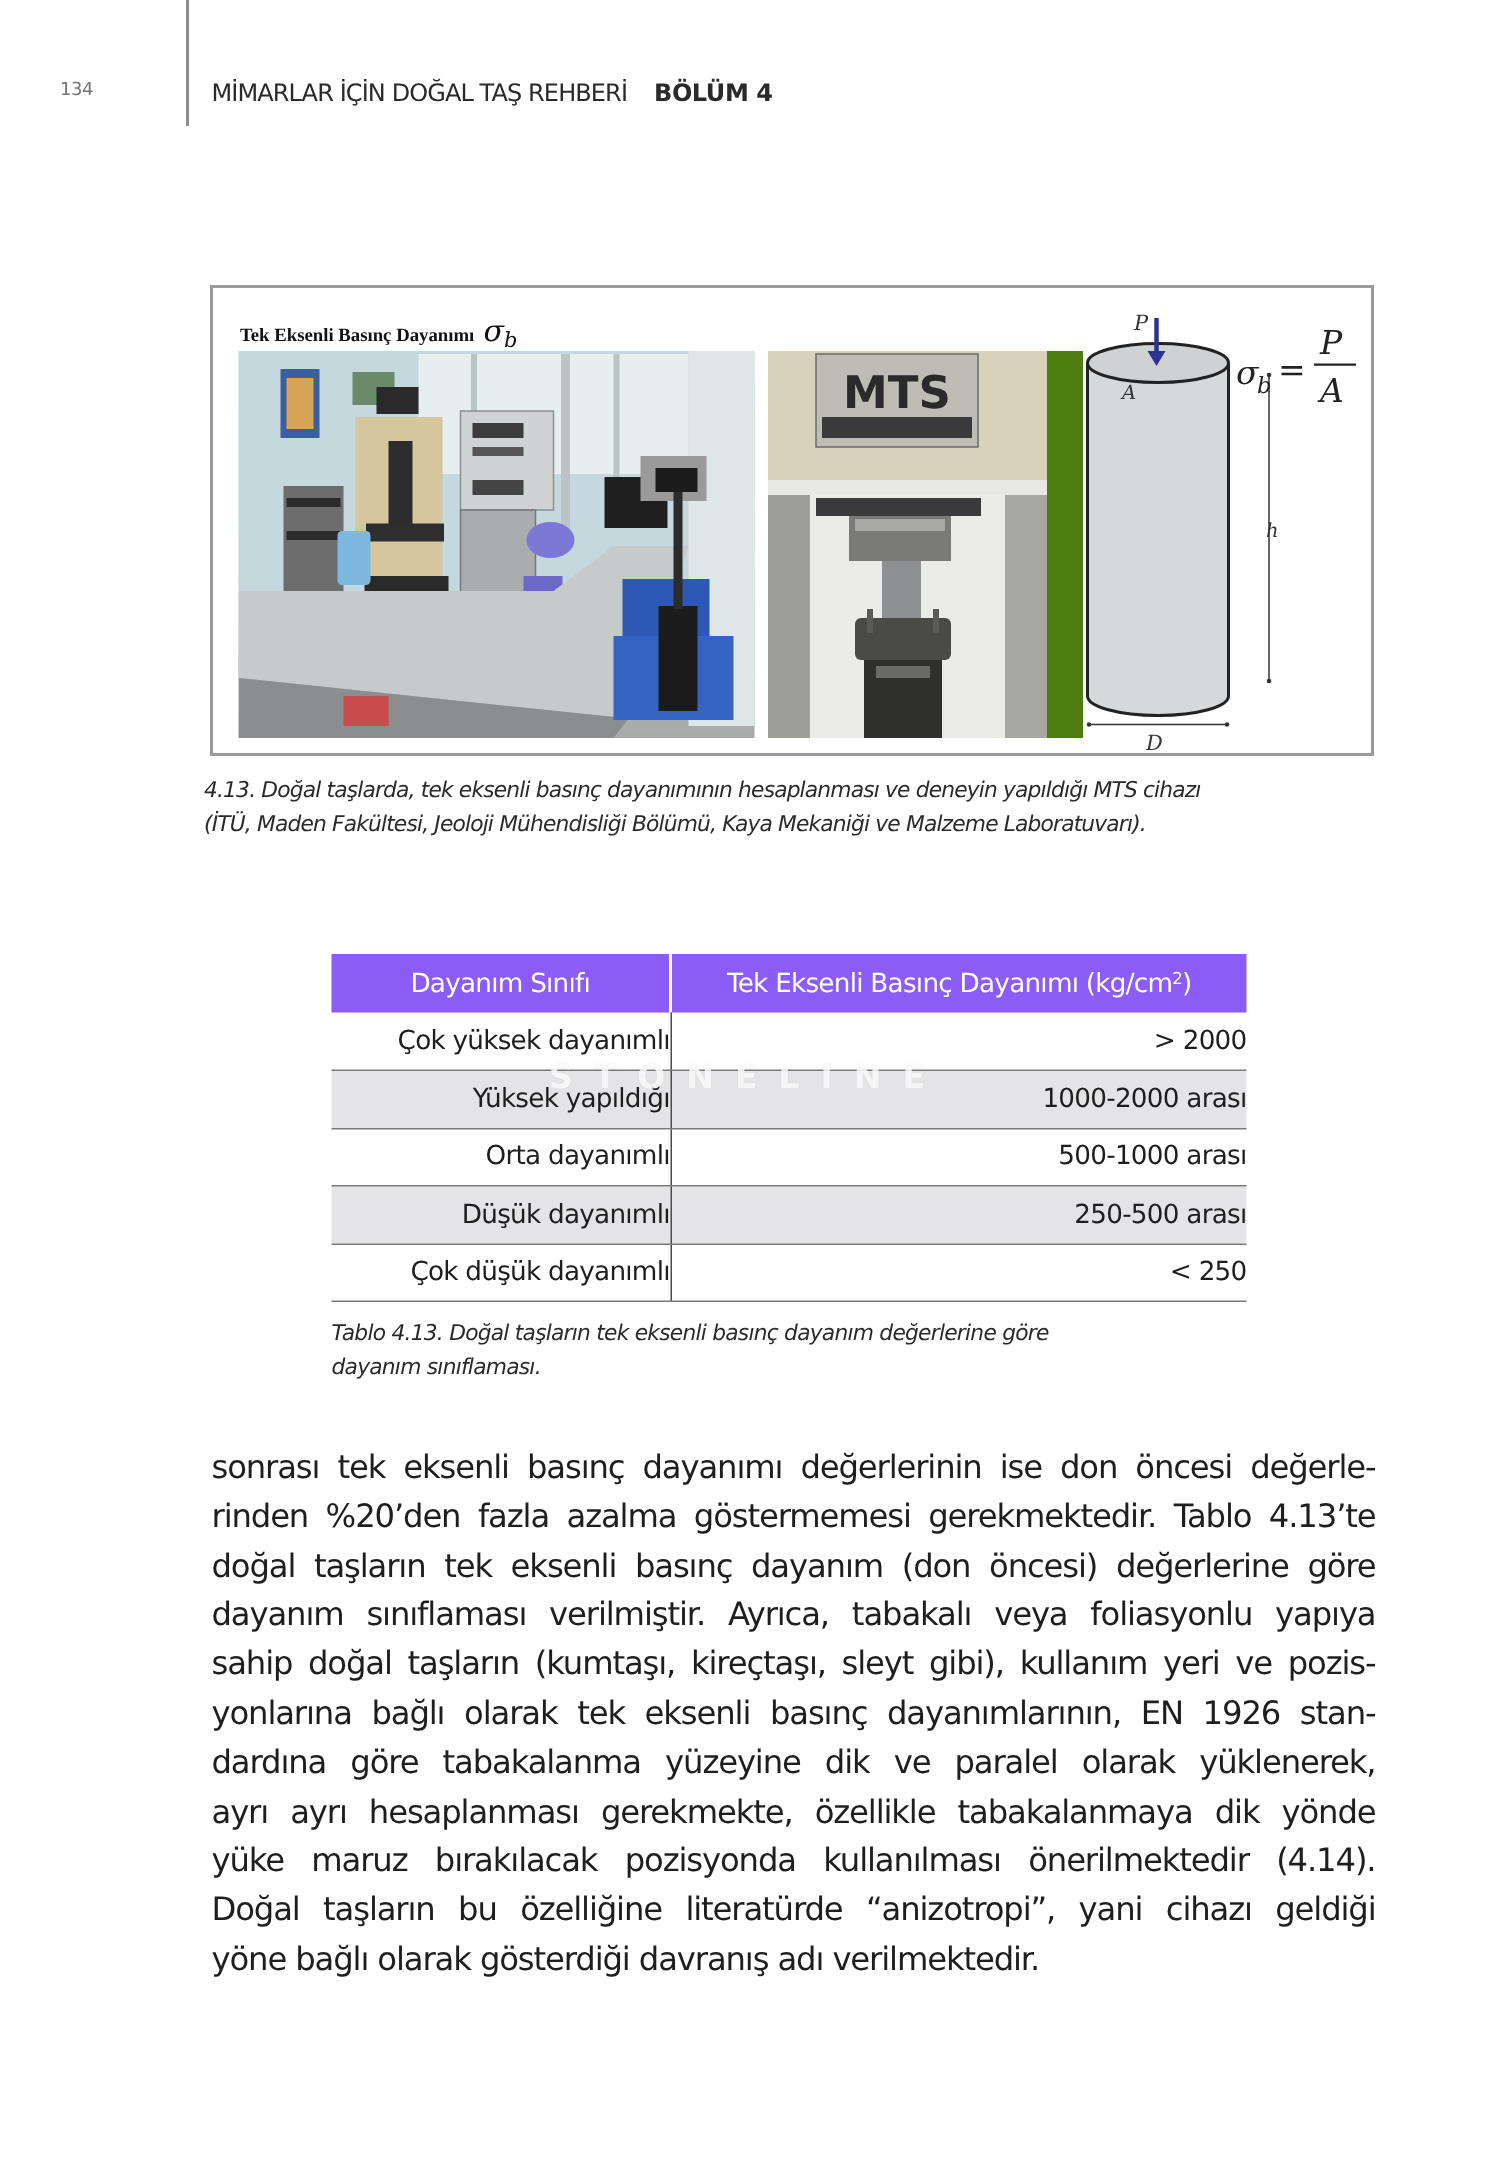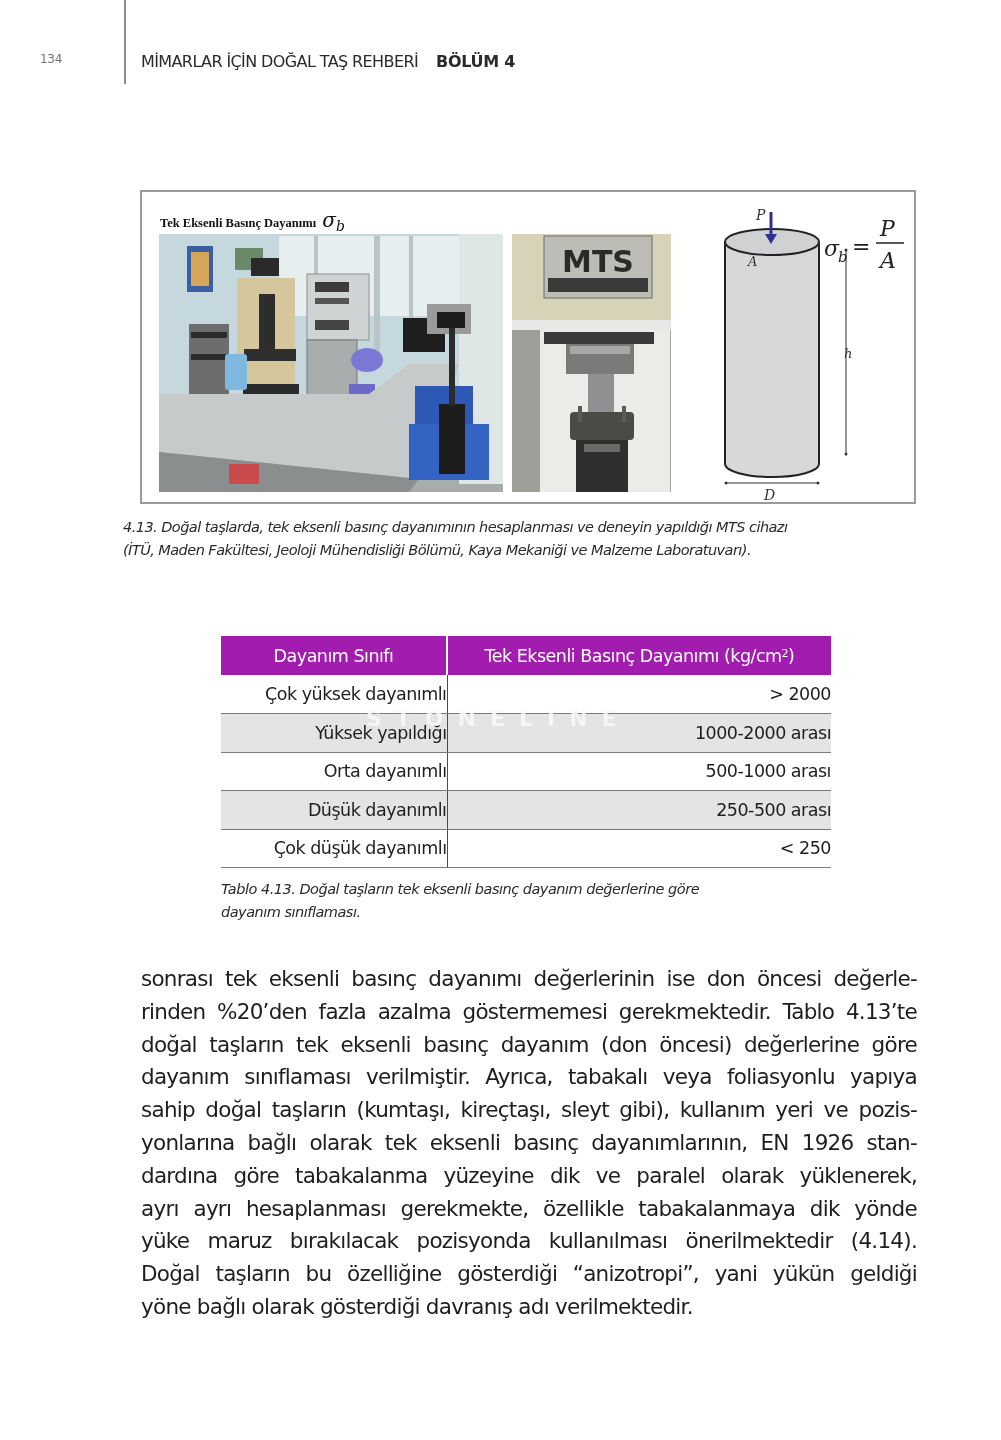--- a/index.html
+++ b/index.html
@@ -45,42 +45,42 @@
       font-size: 20px; margin-left: 3px;
     }
     .figure-title .sigma sub { font-size: 14px; vertical-align: -4px; }
 
     .photo-lab {
       position: absolute; left: 17px; top: 42px; width: 344px; height: 258px;
       background: linear-gradient(180deg, #c9dbe0 0%, #b9cfd6 40%, #cfd8da 55%, #b7bdbd 70%, #a6abaa 100%);
       overflow: hidden;
     }
     .photo-mts {
-      position: absolute; left: 370px; top: 42px; width: 159px; height: 258px;
-      background: #15803d; overflow: hidden;
+      position: absolute; left: 370px; top: 42px; width: 210px; height: 258px;
+      background: #4d7c0f; overflow: hidden;
     }
     .diagram {
       position: absolute; left: 570px; top: 8px; width: 200px; height: 300px;
     }
 
     
     .figure-caption {
-      position: absolute; left: 123px; top: 516px; width: 780px;
+      position: absolute; left: 136px; top: 516px; width: 780px;
       font-size: 14.5px; font-style: italic; line-height: 23px; color: #2a2a2a;
       letter-spacing: -0.55px;
     }
 
     
     .strength-table {
       position: absolute; left: 221px; top: 636px; width: 610px;
       border-collapse: collapse;
       font-size: 17.5px; letter-spacing: -0.5px; color: #1e1e1e;
     }
     .strength-table th {
-      background: #a21caf; color: #ffffff; font-weight: normal;
+      background: #8b5cf6; color: #ffffff; font-weight: normal;
       height: 39px; text-align: center; padding: 0 6px;
       border-right: 2px solid #ffffff;
     }
     .strength-table th:last-child { border-right: none; }
     .strength-table td {
       height: 38.5px; text-align: right;
       border-bottom: 1.5px solid #7a7a7a;
     }
     .strength-table td.col-class { width: 226px; border-right: 1.5px solid #4a4a4a; }
     .strength-table tr.shaded td { background: #e4e4e6; }
@@ -275,15 +275,15 @@
 <div class="body-text">
   <span class="line">sonrası tek eksenli basınç dayanımı değerlerinin ise don öncesi değerle-</span>
   <span class="line">rinden %20’den fazla azalma göstermemesi gerekmektedir. Tablo 4.13’te</span>
   <span class="line">doğal taşların tek eksenli basınç dayanım (don öncesi) değerlerine göre</span>
   <span class="line">dayanım sınıflaması verilmiştir. Ayrıca, tabakalı veya foliasyonlu yapıya</span>
   <span class="line">sahip doğal taşların (kumtaşı, kireçtaşı, sleyt gibi), kullanım yeri ve pozis-</span>
   <span class="line">yonlarına bağlı olarak tek eksenli basınç dayanımlarının, EN 1926 stan-</span>
   <span class="line">dardına göre tabakalanma yüzeyine dik ve paralel olarak yüklenerek,</span>
   <span class="line">ayrı ayrı hesaplanması gerekmekte, özellikle tabakalanmaya dik yönde</span>
   <span class="line">yüke maruz bırakılacak pozisyonda kullanılması önerilmektedir (4.14).</span>
-  <span class="line">Doğal taşların bu özelliğine gösterdiği “anizotropi”, yani yükün geldiği</span>
+  <span class="line">Doğal taşların bu özelliğine literatürde “anizotropi”, yani cihazı geldiği</span>
   <span class="line last">yöne bağlı olarak gösterdiği davranış adı verilmektedir.</span>
 </div>
 
 </body></html>

